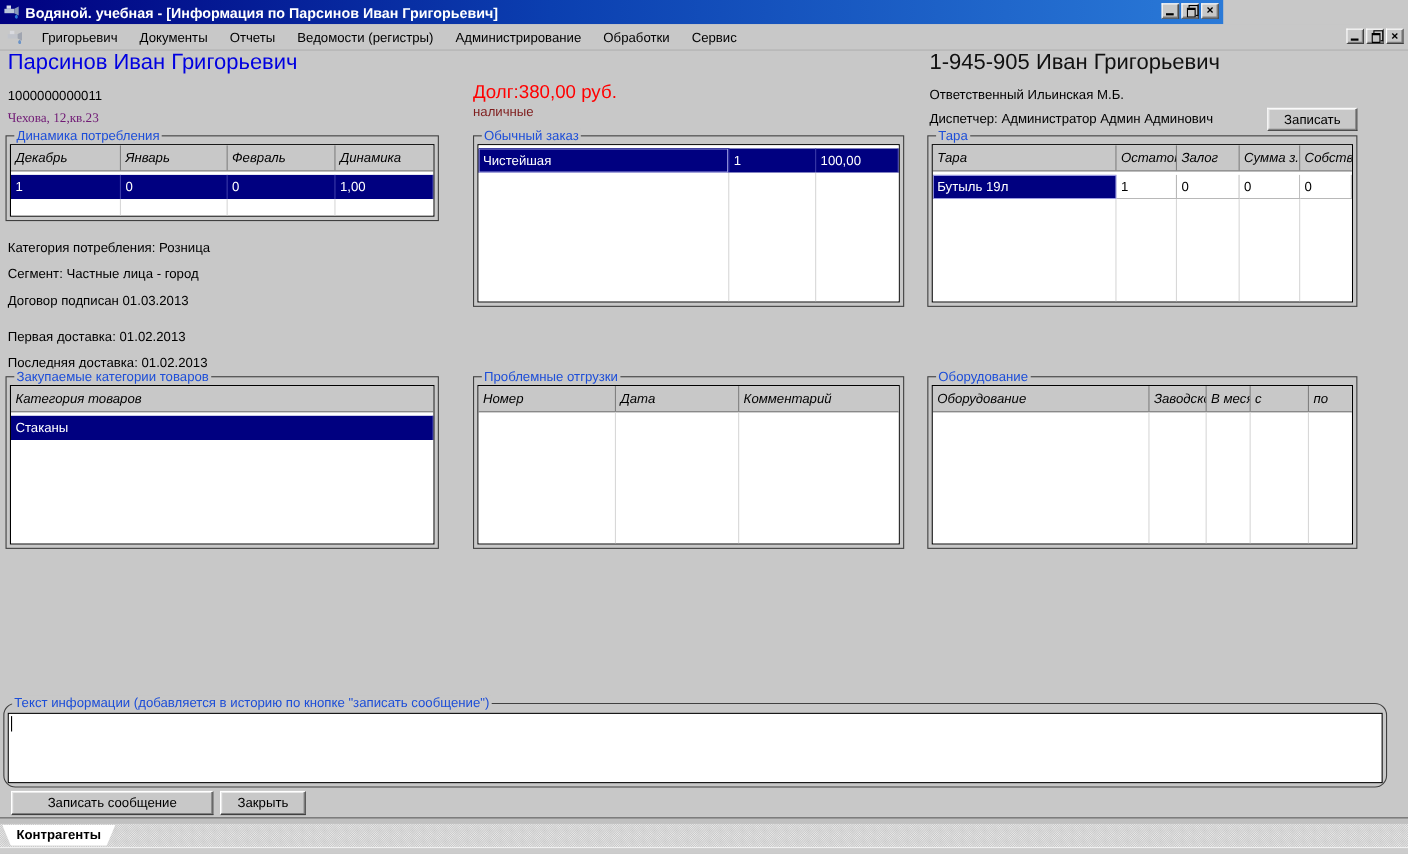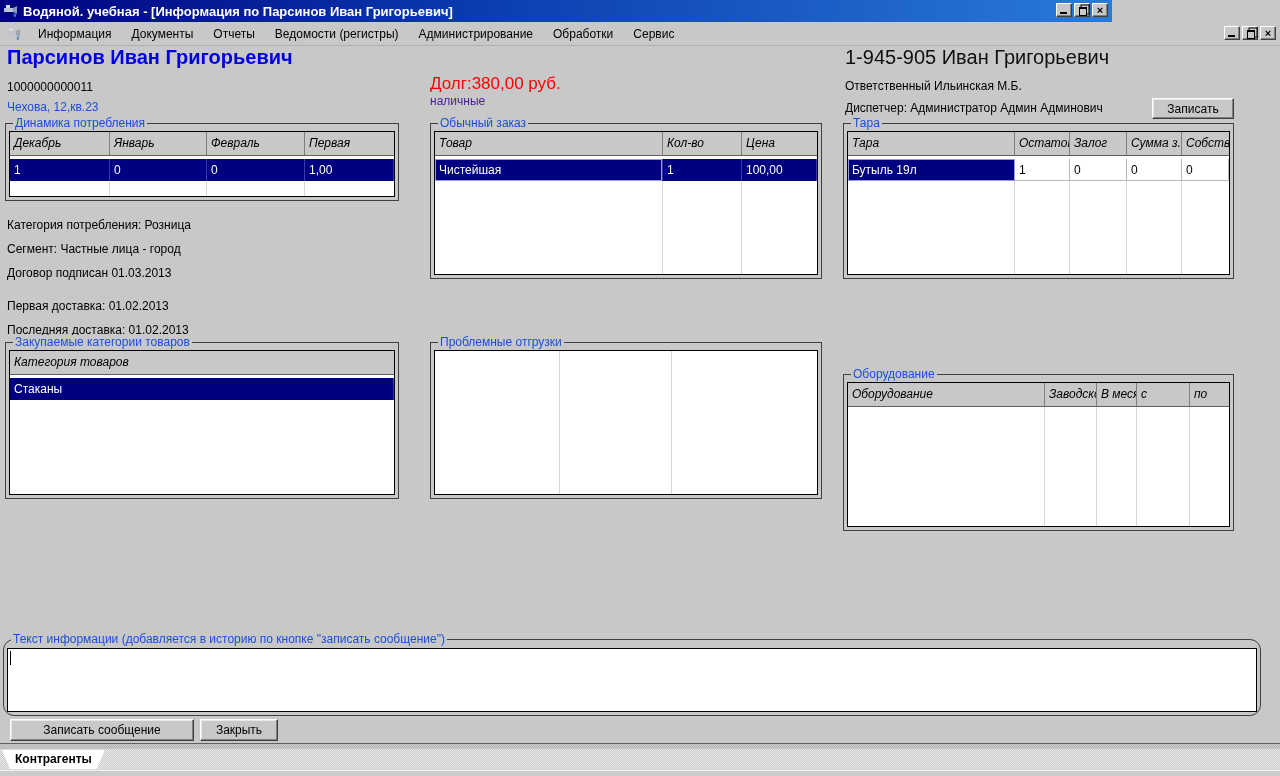--- a/index.html
+++ b/index.html
@@ -31,25 +31,25 @@
   .wbtn .glyph-x{font-weight:bold;font-size:11px;margin-top:-1px;}
   
   .menubar{
     position:absolute;left:0;top:22px;width:1280px;height:23px;background:#c8c8c8;
     display:flex;align-items:center;border-bottom:1px solid #b0b0b0;
   }
   .menubar .app-icon{margin-left:6px;opacity:.85;}
   .menu-item{font-size:12px;color:#000;padding:2px 4px;margin-left:12px;white-space:nowrap;}
   .mdi-controls{position:absolute;right:4px;top:4px;display:flex;gap:2px;}
   
-  .client-name{left:7px;top:46px;font-size:20px;font-weight:bold;color:#0000e0;}
+  .client-name{left:7px;top:46px;font-size:20px;font-weight:normal;color:#0000e0;}
   .client-code{left:7px;top:80px;font-size:12px;color:#000000;}
-  .client-address{left:7px;top:100px;font-size:12px;color:#1d4ed8;}
+  .client-address{left:7px;top:100px;font-size:12px;color:#701a75;font-family:Liberation Serif, serif;}
   .debt{left:430px;top:74px;font-size:17px;color:#ff0000;}
-  .payment{left:430px;top:94px;font-size:12px;color:#4c1d95;}
+  .payment{left:430px;top:94px;font-size:12px;color:#7f1d1d;}
   .acct{left:845px;top:46px;font-size:20px;color:#101010;}
   .resp{left:845px;top:79px;font-size:12px;color:#000;}
   .disp{left:845px;top:101px;font-size:12px;color:#000;}
   .push-btn{
     background:#c8c8c8;border:1px solid;border-color:#ffffff #404040 #404040 #ffffff;
     box-shadow:inset -1px -1px 0 #808080,inset 1px 1px 0 #e8e8e8;
     font-size:12px;color:#000;display:flex;align-items:center;justify-content:center;
     font-family:"Liberation Sans","DejaVu Sans",sans-serif;
   }
   .history-btn{left:1152px;top:98px;width:82px;height:21px;}
@@ -58,21 +58,21 @@
   .groupbox{position:absolute;border:1px solid #404040;background:#c8c8c8;}
   .gb-label{
     position:absolute;top:-8px;left:7px;background:#c8c8c8;padding:0 2px;
     font-size:12px;color:#1d4ed8;white-space:nowrap;line-height:14px;
   }
   .gb1{left:5px;top:123px;width:392px;height:76px;}
   .gb2{left:430px;top:123px;width:390px;height:154px;}
   .gb3{left:843px;top:123px;width:389px;height:154px;}
   .gb4{left:5px;top:342px;width:392px;height:155px;}
   .gb5{left:430px;top:342px;width:390px;height:155px;}
-  .gb6{left:843px;top:342px;width:389px;height:155px;margin-top:32px;}
+  .gb6{left:843px;top:342px;width:389px;height:155px;}
   .tbl{
     position:absolute;left:3px;right:3px;top:7px;bottom:3px;
     border:1px solid #000;background:#fff;overflow:hidden;
     display:flex;flex-direction:column;
   }
   .thead{height:23px;flex:0 0 auto;background:#c8c8c8;border-bottom:1px solid #606060;display:flex;}
   .th{
     font-size:12px;font-style:italic;color:#000;padding:4px 0 0 4px;
     border-right:1px solid #808080;box-sizing:border-box;overflow:hidden;white-space:nowrap;
   }
@@ -148,21 +148,21 @@
 
 <div class="menubar">
   <span class="app-icon">
     <svg width="16" height="16" viewBox="0 0 16 16">
       <rect x="1" y="5" width="9" height="4" fill="#c0c4cc"></rect>
       <path d="M10 5l4-2v8l-4-2z" fill="#9aa0ac"></path>
       <rect x="3" y="2" width="4" height="3" fill="#dcdee4"></rect>
       <path d="M12.5 10.5c1 1.6.9 3-.0 3.4-.9.4-2-.4-2-1.6 0-1 1-2.4 2-1.8z" fill="#5a8ac8"></path>
     </svg>
   </span>
-  <span class="menu-item">Информация</span>
+  <span class="menu-item">Григорьевич</span>
   <span class="menu-item">Документы</span>
   <span class="menu-item">Отчеты</span>
   <span class="menu-item">Ведомости (регистры)</span>
   <span class="menu-item">Администрирование</span>
   <span class="menu-item">Обработки</span>
   <span class="menu-item">Сервис</span>
   <span class="mdi-controls">
     <button class="wbtn">
         <span class="glyph-min"></span>
       </button>
@@ -191,46 +191,41 @@
 <div class="abs info-line" style="top:299px">Первая доставка: 01.02.2013</div>
 <div class="abs info-line" style="top:323px">Последняя доставка: 01.02.2013</div>
 
 <div class="groupbox gb1">
   <span class="gb-label">Динамика потребления</span>
   <div class="tbl">
     <div class="thead">
       <div class="th" style="width:100px">Декабрь</div>
       <div class="th" style="width:97px">Январь</div>
       <div class="th" style="width:98px">Февраль</div>
-      <div class="th">Первая</div>
+      <div class="th">Динамика</div>
     </div>
     <div class="tgap"></div>
     <div class="trow sel">
       <div class="td" style="width:100px">1</div>
       <div class="td" style="width:97px">0</div>
       <div class="td" style="width:98px">0</div>
       <div class="td" style="flex:1">1,00</div>
     </div>
     <div class="tfill">
       <div class="fcell" style="width:100px"></div>
         <div class="fcell" style="width:97px"></div>
         <div class="fcell" style="width:98px"></div>
         <div class="fcell"></div>
     </div>
   </div>
 </div>
 
 <div class="groupbox gb2">
   <span class="gb-label">Обычный заказ</span>
   <div class="tbl">
-    <div class="thead">
-      <div class="th" style="width:228px">Товар</div>
-      <div class="th" style="width:79px">Кол-во</div>
-      <div class="th">Цена</div>
-    </div>
     <div class="tgap"></div>
     <div class="trow sel">
       <div class="td cell-sel" style="width:228px">Чистейшая</div>
       <div class="td" style="width:79px">1</div>
       <div class="td" style="flex:1">100,00</div>
     </div>
     <div class="tfill">
       <div class="fcell" style="width:228px"></div>
         <div class="fcell" style="width:79px"></div>
         <div class="fcell"></div>
@@ -278,20 +273,25 @@
     </div>
     <div class="tfill">
         <div class="fcell"></div>
       </div>
   </div>
 </div>
 
 <div class="groupbox gb5">
   <span class="gb-label">Проблемные отгрузки</span>
   <div class="tbl">
+    <div class="thead">
+      <div class="th" style="width:125px">Номер</div>
+      <div class="th" style="width:112px">Дата</div>
+      <div class="th">Комментарий</div>
+    </div>
     <div class="tfill">
       <div class="fcell" style="width:125px"></div>
         <div class="fcell" style="width:112px"></div>
         <div class="fcell"></div>
     </div>
   </div>
 </div>
 
 <div class="groupbox gb6">
   <span class="gb-label">Оборудование</span>

